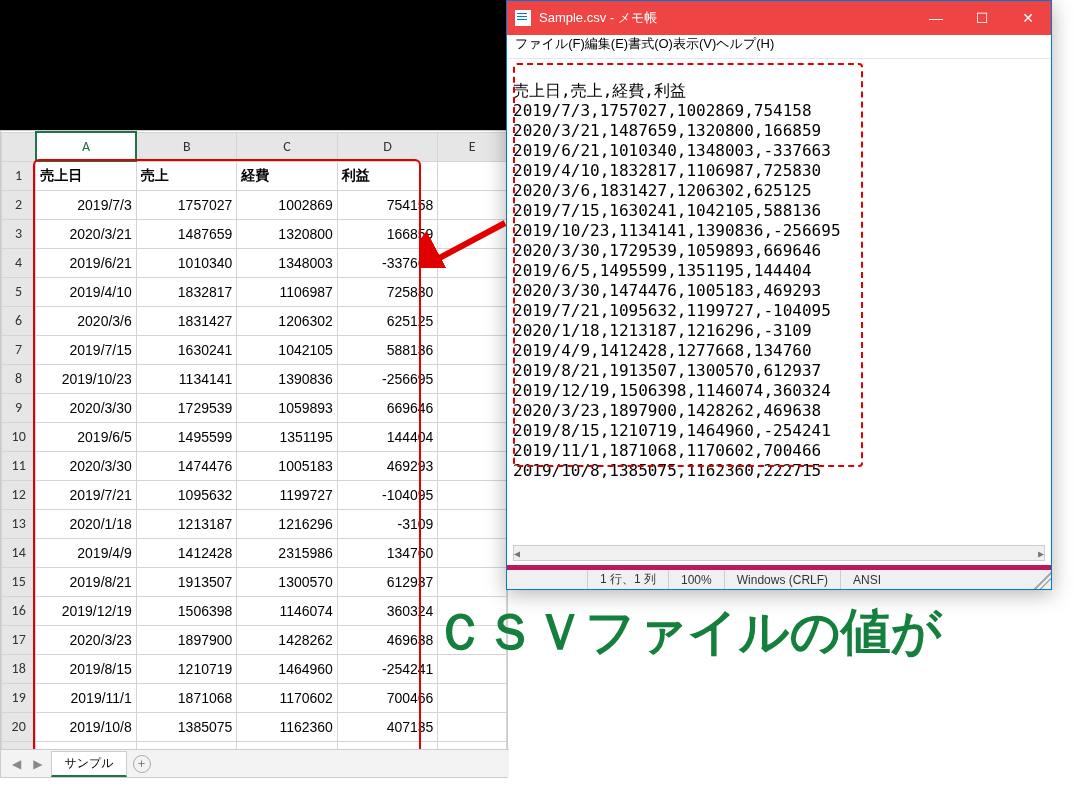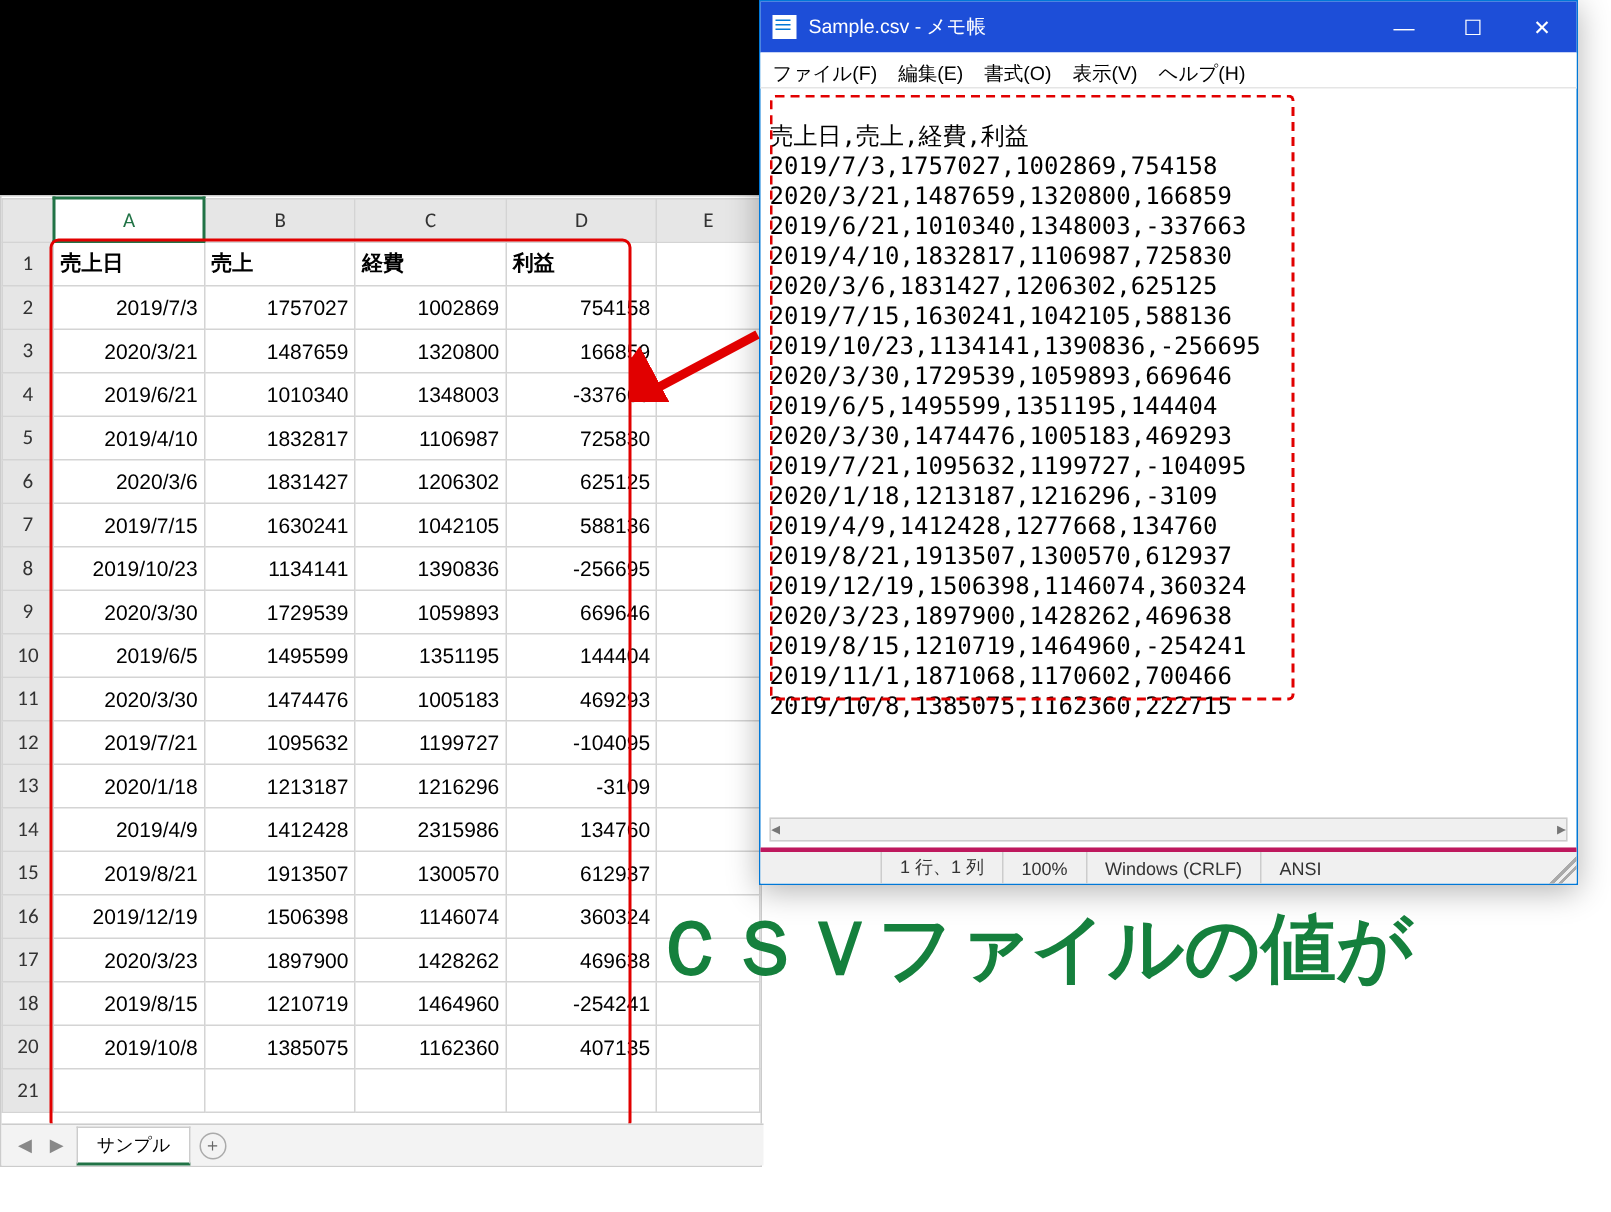--- a/index.html
+++ b/index.html
@@ -89,21 +89,21 @@
     left: 506px;
     width: 546px;
     height: 590px;
     background: #fff;
     border: 1px solid #0178d7;
     box-shadow: 0 4px 20px rgba(0,0,0,0.3);
     font-family: "MS Gothic", "Consolas", monospace;
   }
   .np-titlebar {
     height: 34px;
-    background: #1d4ed8;
+    background: #ef4444;
     color: #fff;
     display: flex;
     align-items: center;
     padding-left: 8px;
     font-family: "Yu Gothic UI", sans-serif;
     font-size: 13px;
   }
   .np-titlebar .np-icon {
     width:16px;height:16px;background:#fff;margin-right:8px;position:relative;
   }
@@ -115,22 +115,21 @@
   .np-titlebar .winbtn {
     width:46px;height:34px;display:flex;align-items:center;justify-content:center;
     color:#fff;font-size:14px;font-family:sans-serif;
   }
   .np-titlebar .winbtn.close { background:transparent; }
   .np-menubar {
     height:24px;
     background:#fff;
     border-bottom:1px solid #e5e5e5;
     display:flex;
-    align-items:flex-end;
-    gap:14px;
+    align-items:flex-start;
     padding-left:8px;
     font-family:"Yu Gothic UI", "Meiryo", sans-serif;
     font-size:13px;
   }
   .np-content {
     position:relative;
     padding:6px;
     height: calc(100% - 34px - 24px - 24px);
     overflow:auto;
   }
@@ -150,21 +149,21 @@
     color:#000;
   }
   .np-hscroll {
     position:absolute; left:6px; right:6px; bottom:28px;
     height:16px; background:#f0f0f0; border:1px solid #ccc;
     display:flex; justify-content:space-between; align-items:center;
     font-size:10px; color:#777;
   }
   .np-statusbar {
     position:absolute; bottom:0; left:0; width:100%;
-    height:24px; background:#f0f0f0; border-top:3px solid #be185d;
+    height:24px; background:#f0f0f0; border-top:5px solid #be185d;
     display:flex; align-items:center;
     font-family:"Yu Gothic UI", sans-serif;
     font-size:12px; color:#333;
   }
   .np-statusbar > div { border-left:1px solid #ccc; padding:0 12px; height:100%; display:flex; align-items:center;}
   .np-statusbar .resize {
     margin-left:auto; width:16px;
     background: linear-gradient(135deg, transparent 60%, #aaa 60%, #aaa 66%, transparent 66%, transparent 73%, #aaa 73%, #aaa 79%, transparent 79%);
     border:none;
   }
@@ -343,20 +342,28 @@
           <td class="num">1428262</td>
           <td class="num">469638</td>
           <td></td>
         </tr>
         <tr>
           <th class="rowhdr">18</th>
           <td class="num">2019/8/15</td>
           <td class="num">1210719</td>
           <td class="num">1464960</td>
           <td class="num">-254241</td>
+          <td></td>
+        </tr>
+        <tr>
+          <th class="rowhdr">19</th>
+          <td class="num">2019/11/1</td>
+          <td class="num">1871068</td>
+          <td class="num">1170602</td>
+          <td class="num">700466</td>
           <td></td>
         </tr>
         <tr>
           <th class="rowhdr">20</th>
           <td class="num">2019/10/8</td>
           <td class="num">1385075</td>
           <td class="num">1162360</td>
           <td class="num">407135</td>
           <td></td>
         </tr>

